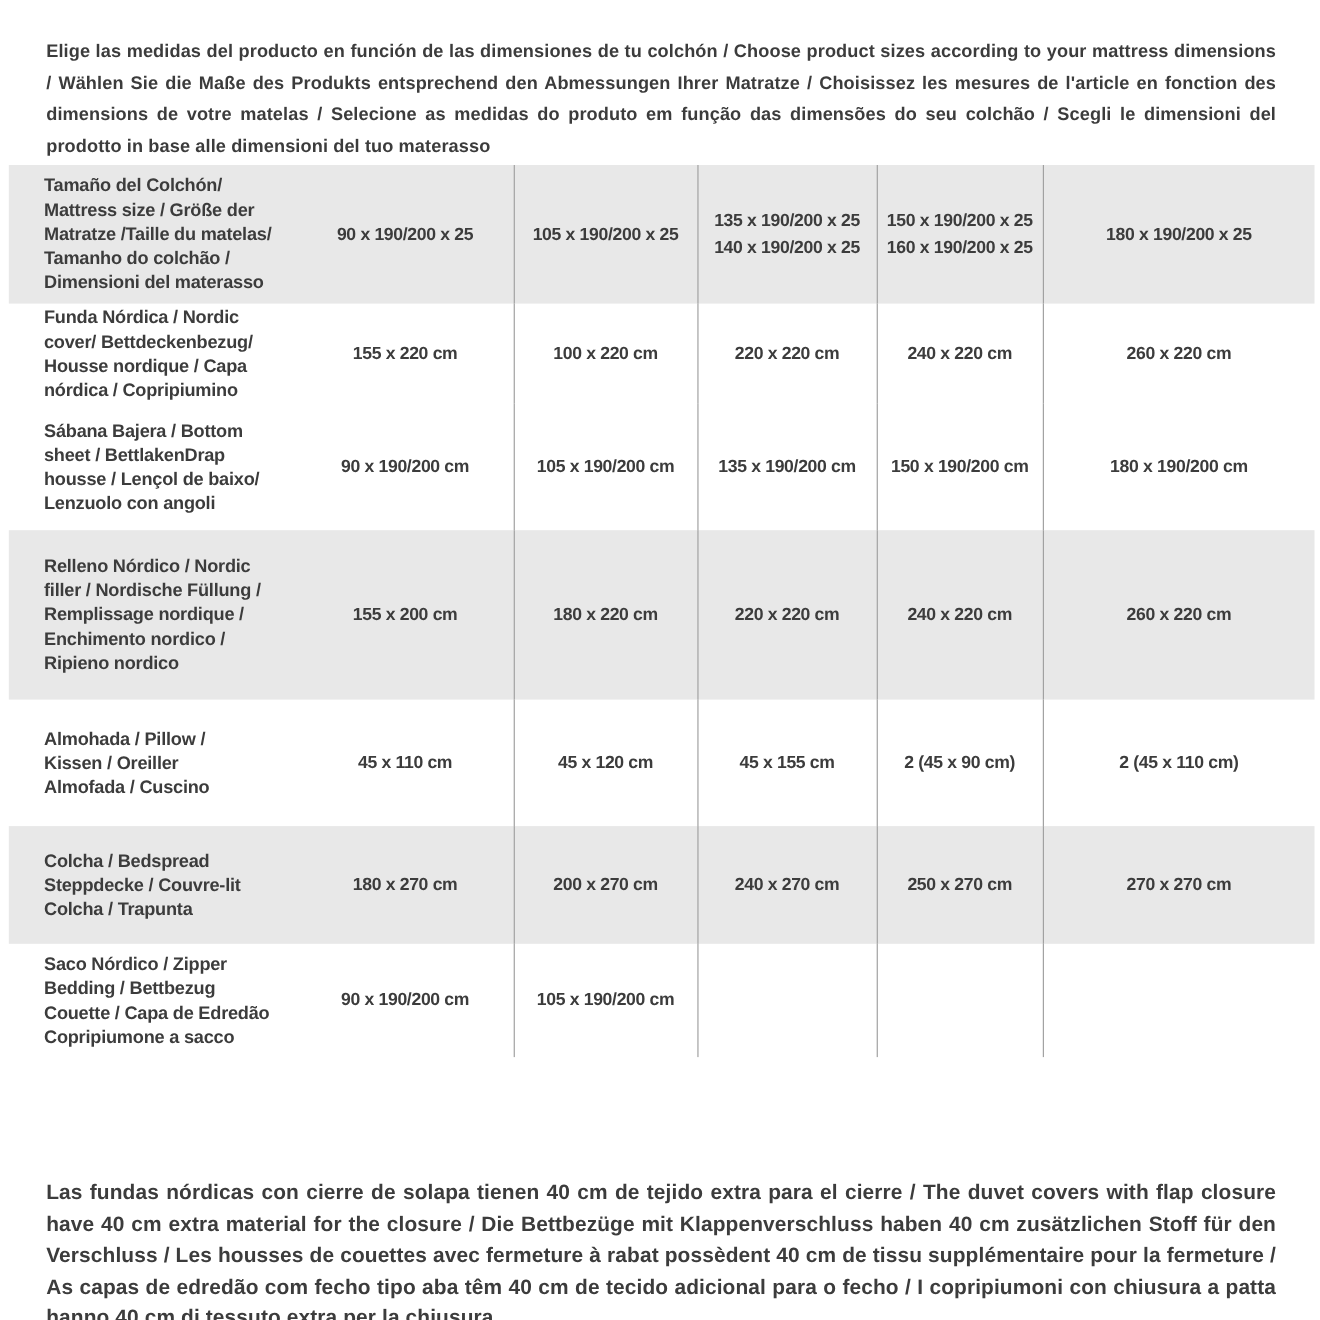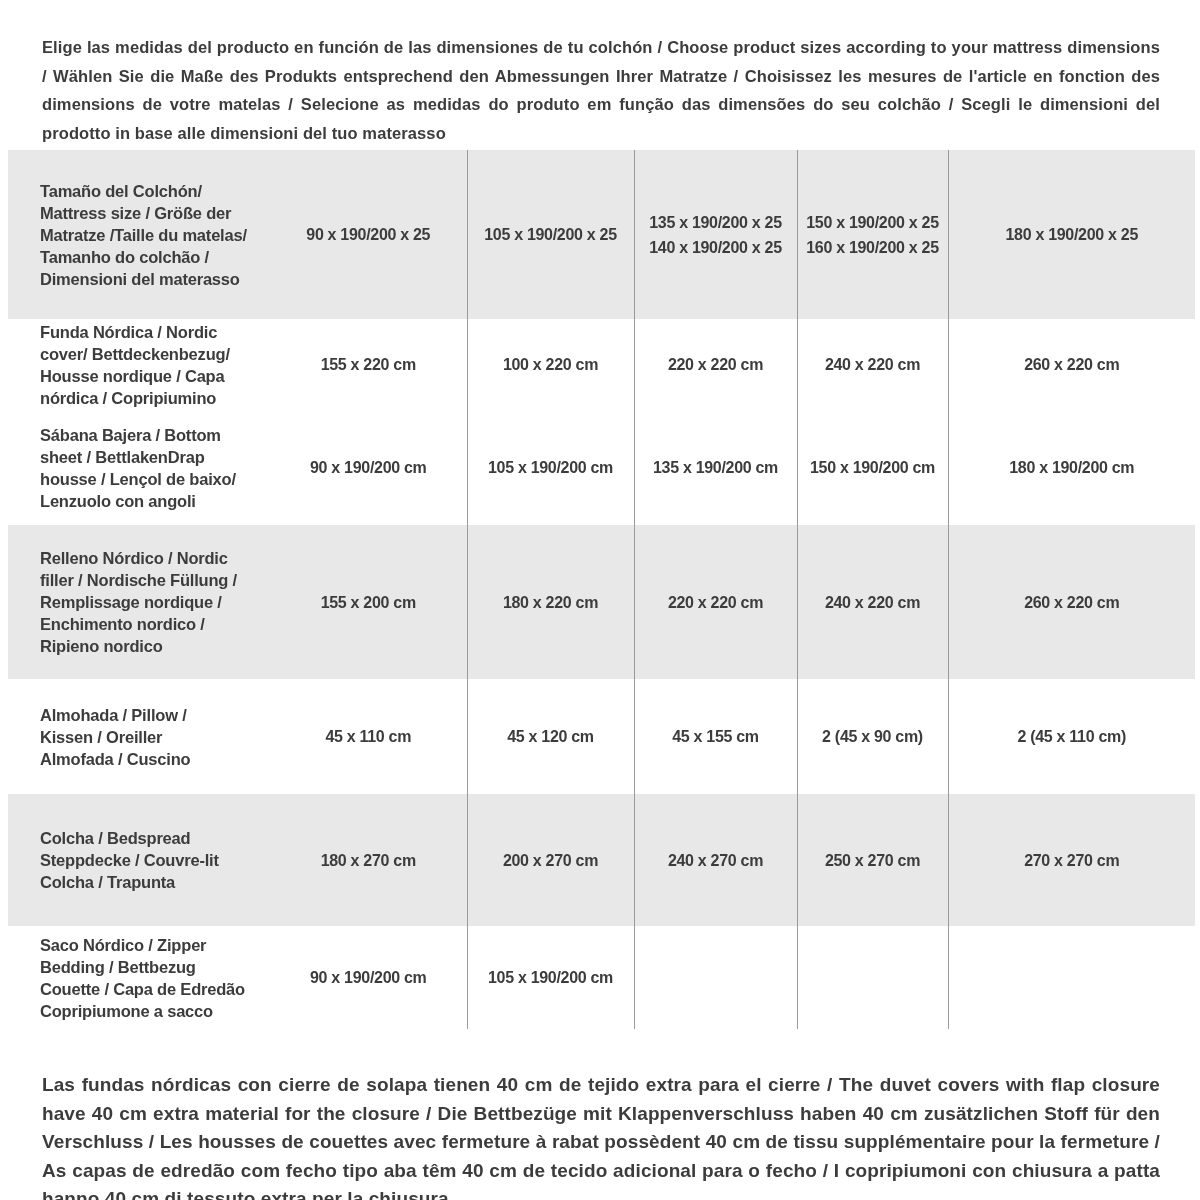--- a/index.html
+++ b/index.html
@@ -41,27 +41,27 @@
   }
   td.val {
     text-align: center;
     font-size: 16px;
     line-height: 25px;
     white-space: pre-line;
     letter-spacing: -0.3px;
   }
   td.sep { border-left: 1.5px solid var(--divider, #9a9a9a); }
   tr.shade td { background: var(--row-shade, #e8e8e8); }
-  tr.rh1 { height: 169px; margin-left: 19px; }
+  tr.rh1 { height: 126px; margin-left: 19px; }
   tr.rh2 { height: 91px; }
   tr.rh3 { height: 105px; }
   tr.rh4 { height: 115px; }
   tr.rh5 { height: 154px; }
   tr.rh6 { height: 115px; }
-  tr.rh7 { height: 132px; }
+  tr.rh7 { height: 107px; }
   tr.rh8 { height: 103px; margin-top: 10px; }
   .footnote {
     position: absolute;
     top: 1071px; left: 42px; width: 1118px;
     margin: 0;
     font-size: 19px;
     line-height: 28.5px;
     text-align: justify;
     letter-spacing: 0.1px;
   }

